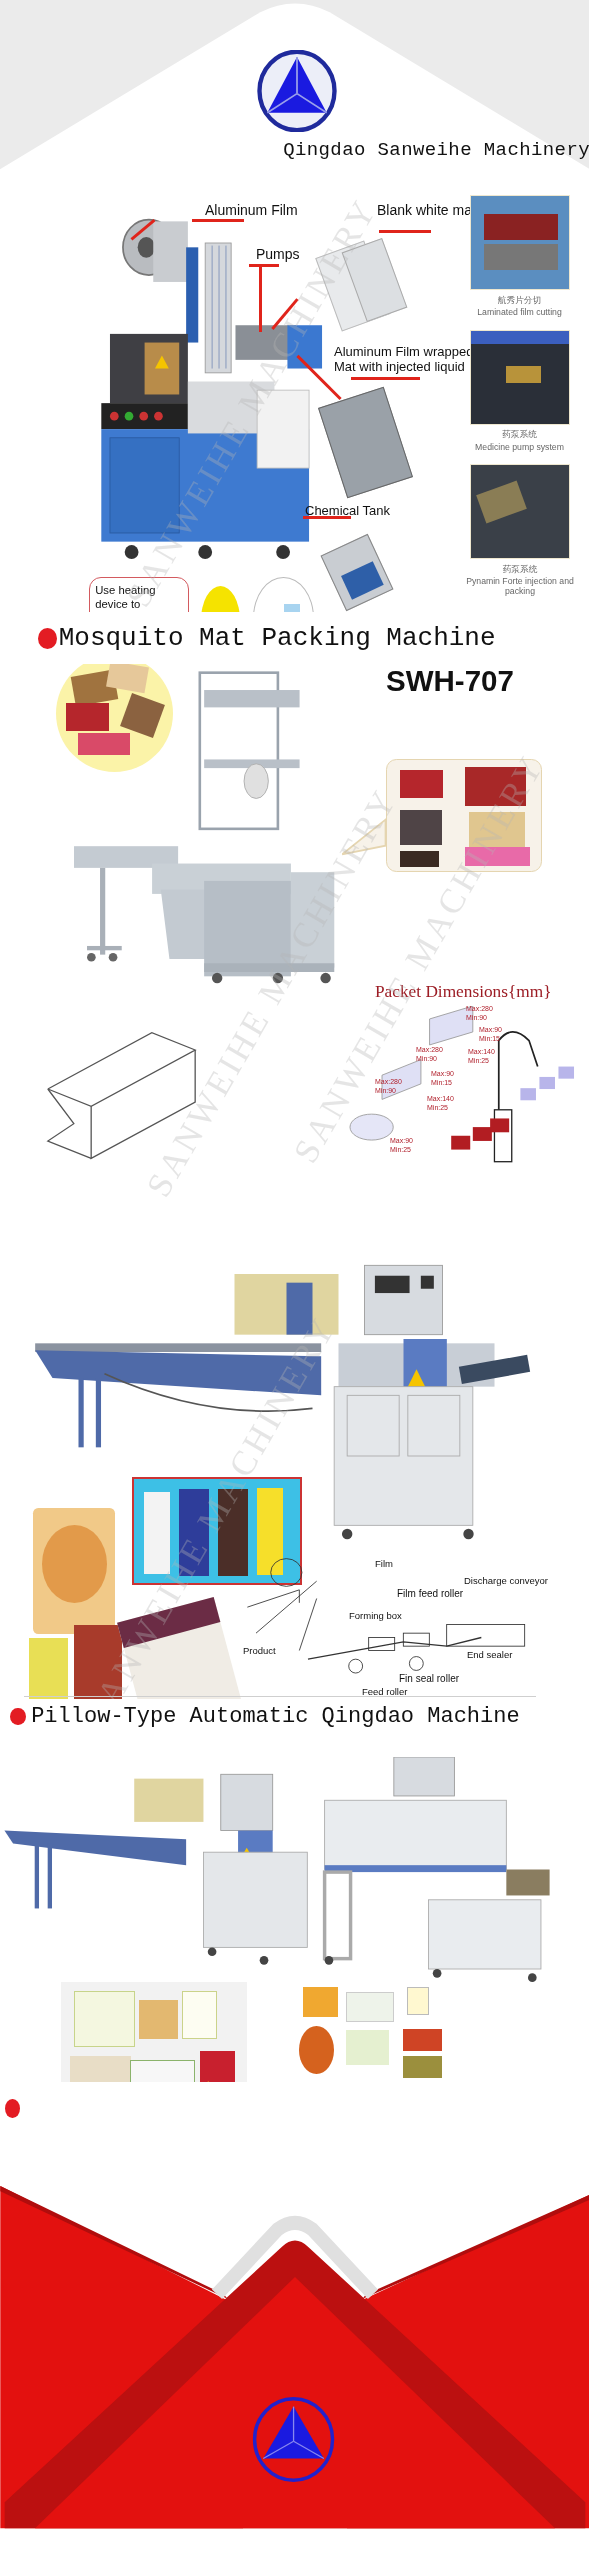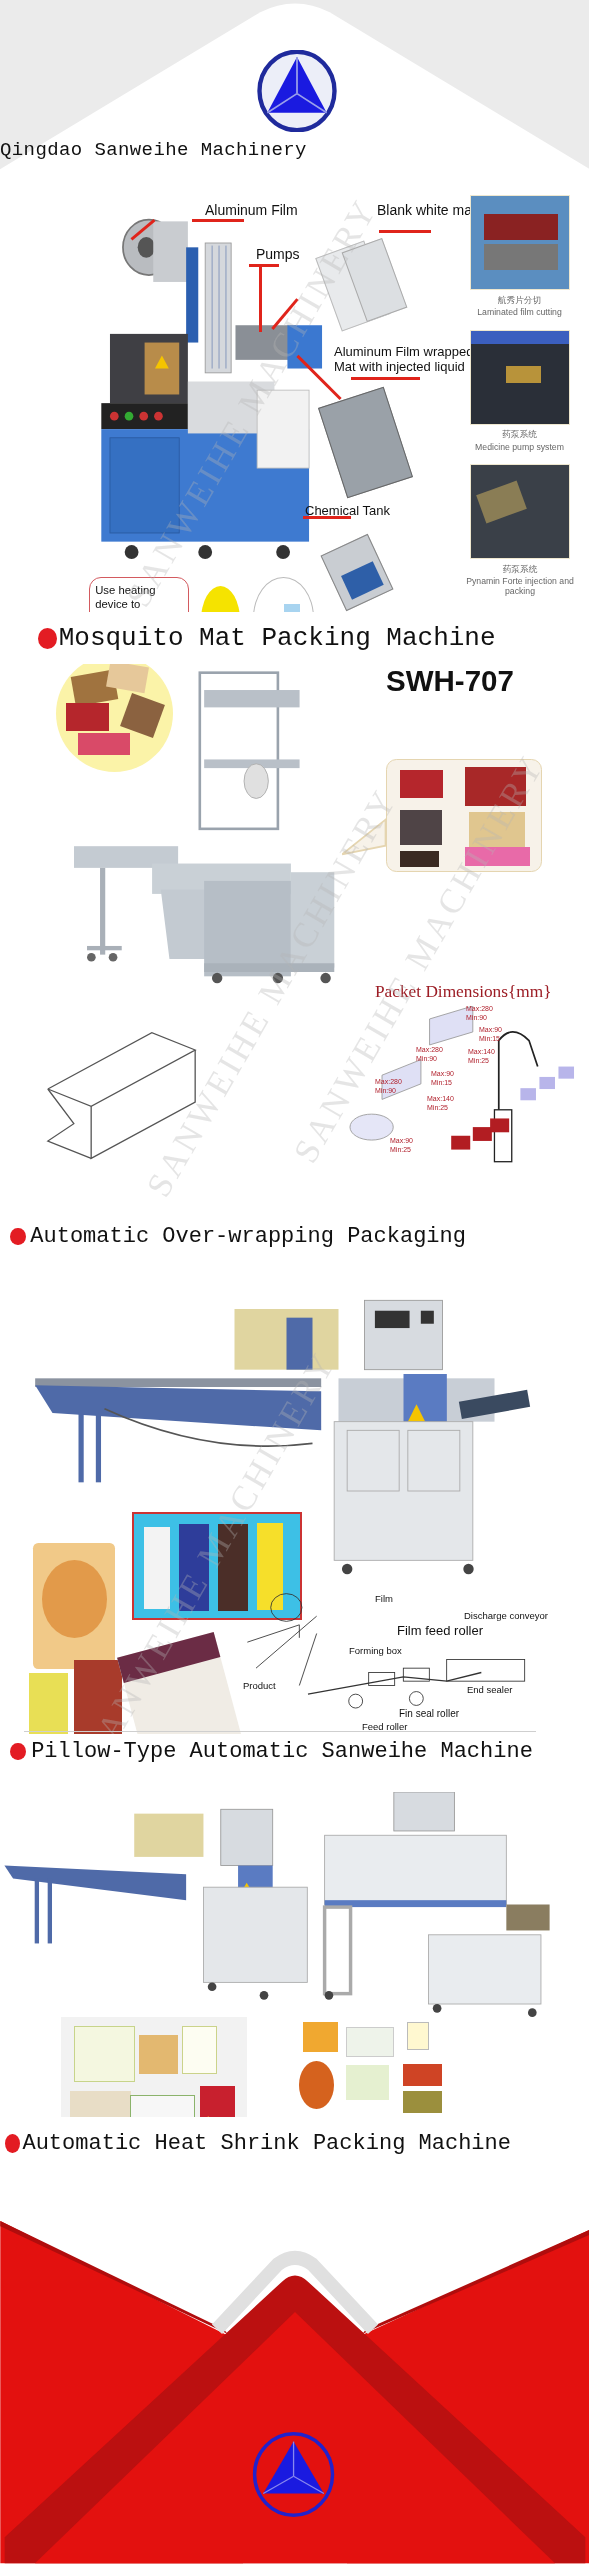--- a/index.html
+++ b/index.html
@@ -3,21 +3,21 @@
 <meta charset="utf-8">
 <style>
   * { box-sizing: border-box; margin: 0; padding: 0; }
   html, body { width: 590px; background: #ffffff; }
   body { font-family: "Liberation Serif", "DejaVu Serif", serif; color: #111; position: relative; overflow-x: hidden; }
 
   
   .header { position: relative; width: 590px; height: 178px; background: #ebebeb; overflow: hidden; }
   .header .peak { position: absolute; left: 0; top: 0; width: 590px; height: 178px; }
   .logo-wrap { position: absolute; left: 256px; top: 50px; width: 82px; height: 82px; }
-  .company-name { position: absolute; left: 0; width: 590px; top: 139px; text-align: left;
+  .company-name { position: absolute; left: 0; width: 590px; top: 139px; text-align: right;
     font-family: "Liberation Mono", "DejaVu Sans Mono", monospace; font-size: 19px; letter-spacing: 0.4px; color: #111; }
 
   
   .section { position: relative; width: 590px; }
   .section-title { position: relative; display: flex; align-items: center; white-space: nowrap;
     font-family: "Liberation Mono", "DejaVu Sans Mono", monospace; color: #111; }
   .bullet { display: inline-block; border-radius: 50%; background: #e31c23; flex: none; }
 
   .img-area { position: relative; width: 590px; overflow: hidden; }
   .watermark { position: absolute; font-family: "Liberation Serif", serif; font-size: 35px; color: rgba(180,180,180,0.35);
@@ -231,24 +231,20 @@
     <div class="dim" style="left:416px;top:382px;"><span>Max:280</span><br><span>Min:90</span></div>
     <div class="dim" style="left:431px;top:406px;"><span>Max:90</span><br><span>Min:15</span></div>
     <div class="dim" style="left:427px;top:431px;"><span>Max:140</span><br><span>Min:25</span></div>
     <div class="dim" style="left:375px;top:414px;"><span>Max:280</span><br><span>Min:90</span></div>
     <div class="dim" style="left:390px;top:473px;"><span>Max:90</span><br><span>Min:25</span></div>
 
     <div class="watermark" style="left:139px;top:520px;transform:rotate(-60deg);">SANWEIHE MACHINERY</div>
     <div class="watermark" style="left:286px;top:486px;transform:rotate(-60deg);">SANWEIHE MACHINERY</div>
   </div>
 
-  <div class="section-title" style="height:35px;padding-left:10.4px;font-size:22px;">
-    <span class="bullet" style="width:15.6px;height:17.3px;margin-right:4.3px;"></span>
-    <span>Automatic Over-wrapping Packaging</span>
-  </div>
 </div>
 
 <div class="section" style="margin-top:7px;">
   <div class="img-area" style="height:473px;">
 
     <svg style="position:absolute;left:35px;top:22px;" width="503" height="312" viewBox="0 0 580 360">
       <rect x="0" y="110" width="330" height="10" fill="#8b93a0"></rect>
       <polygon points="0,118 330,125 330,170 20,150" fill="#4f6aa8"></polygon>
       <rect x="50" y="150" width="6" height="80" fill="#4f6aa8"></rect>
       <rect x="70" y="150" width="6" height="80" fill="#4f6aa8"></rect>
@@ -290,35 +286,35 @@
       <line x1="30" y1="90" x2="100" y2="30" stroke="#333"></line>
       <line x1="100" y1="50" x2="80" y2="110" stroke="#333"></line>
       <polyline points="90,120 200,100 250,105 290,95" fill="none" stroke="#333" stroke-width="1.5"></polyline>
       <rect x="250" y="80" width="90" height="25" fill="none" stroke="#333"></rect>
       <rect x="160" y="95" width="30" height="15" fill="none" stroke="#333"></rect>
       <rect x="200" y="90" width="30" height="15" fill="none" stroke="#333"></rect>
       <circle cx="215" cy="125" r="8" fill="none" stroke="#333"></circle>
       <circle cx="145" cy="128" r="8" fill="none" stroke="#333"></circle>
     </svg>
     <div class="lbl" style="left:375px;top:332px;font-size:9.5px;">Film</div>
-    <div class="lbl" style="left:397px;top:362px;font-size:13px;">Film feed roller</div>
+    <div class="lbl" style="left:397px;top:362px;font-size:10px;">Film feed roller</div>
     <div class="lbl" style="left:464px;top:349px;font-size:9.5px;">Discharge conveyor</div>
     <div class="lbl" style="left:349px;top:384px;font-size:9.5px;">Forming box</div>
     <div class="lbl" style="left:243px;top:419px;font-size:9.5px;">Product</div>
     <div class="lbl" style="left:455px;top:423px;font-size:9.5px;margin-left:12px;">End sealer</div>
     <div class="lbl" style="left:399px;top:447px;font-size:10px;">Fin seal roller</div>
     <div class="lbl" style="left:362px;top:460px;font-size:9.5px;">Feed roller</div>
 
     <div style="position:absolute;left:24px;top:470px;width:512px;height:0.9px;background:#cfcfcf;"></div>
     <div class="watermark" style="left:78px;top:486px;transform:rotate(-60deg);">SANWEIHE MACHINERY</div>
   </div>
 
   <div class="section-title" style="height:35px;padding-left:10.4px;font-size:22px;">
     <span class="bullet" style="width:15.6px;height:17.3px;margin-right:5.2px;"></span>
-    <span>Pillow-Type Automatic Sanweihe Machine</span>
+    <span>Pillow-Type Automatic Qingdao Machine</span>
   </div>
 </div>
 
 <div class="section" style="margin-top:10.4px;">
   <div class="img-area" style="height:338px;">
     <svg style="position:absolute;left:4.3px;top:13px;" width="559" height="225" viewBox="0 0 645 260">
       <polygon points="0,85 210,95 210,125 10,100" fill="#4f6aa8"></polygon>
       <rect x="35" y="100" width="5" height="75" fill="#4f6aa8"></rect>
       <rect x="50" y="100" width="5" height="75" fill="#4f6aa8"></rect>
       <rect x="150" y="25" width="80" height="50" fill="#e0d5a0"></rect>
@@ -355,21 +351,20 @@
       <div style="position:absolute;left:-4.3px;top:39px;width:35px;height:48px;background:#d5621e;border-radius:50%;"></div>
       <div style="position:absolute;left:43px;top:43px;width:43px;height:35px;background:#e5f0d0;"></div>
       <div style="position:absolute;left:100px;top:42px;width:39px;height:22px;background:#cf4425;"></div>
       <div style="position:absolute;left:100px;top:69px;width:39px;height:22px;background:#9b8f3d;"></div>
 
     </div>
   </div>
 
   <div class="section-title" style="height:52px;padding-left:5.2px;font-size:22px;">
     <span class="bullet" style="width:14.7px;height:19px;margin-right:2.6px;"></span>
-    <span>Automatic Heat Shrink Packing Machine</span>
   </div>
 </div>
 
 <div class="footer">
   <svg width="590" height="416" viewBox="0 0 680 480">
 
     <polygon points="0,60 0,455 280,455 268,195" fill="#e3110f"></polygon>
     <polygon points="680,70 680,455 400,455 410,195" fill="#e3110f"></polygon>
     <polygon points="0,60 258,185 262,190 0,66" fill="#b00d0d"></polygon>
     <polygon points="680,70 422,185 418,190 680,76" fill="#b00d0d"></polygon>

